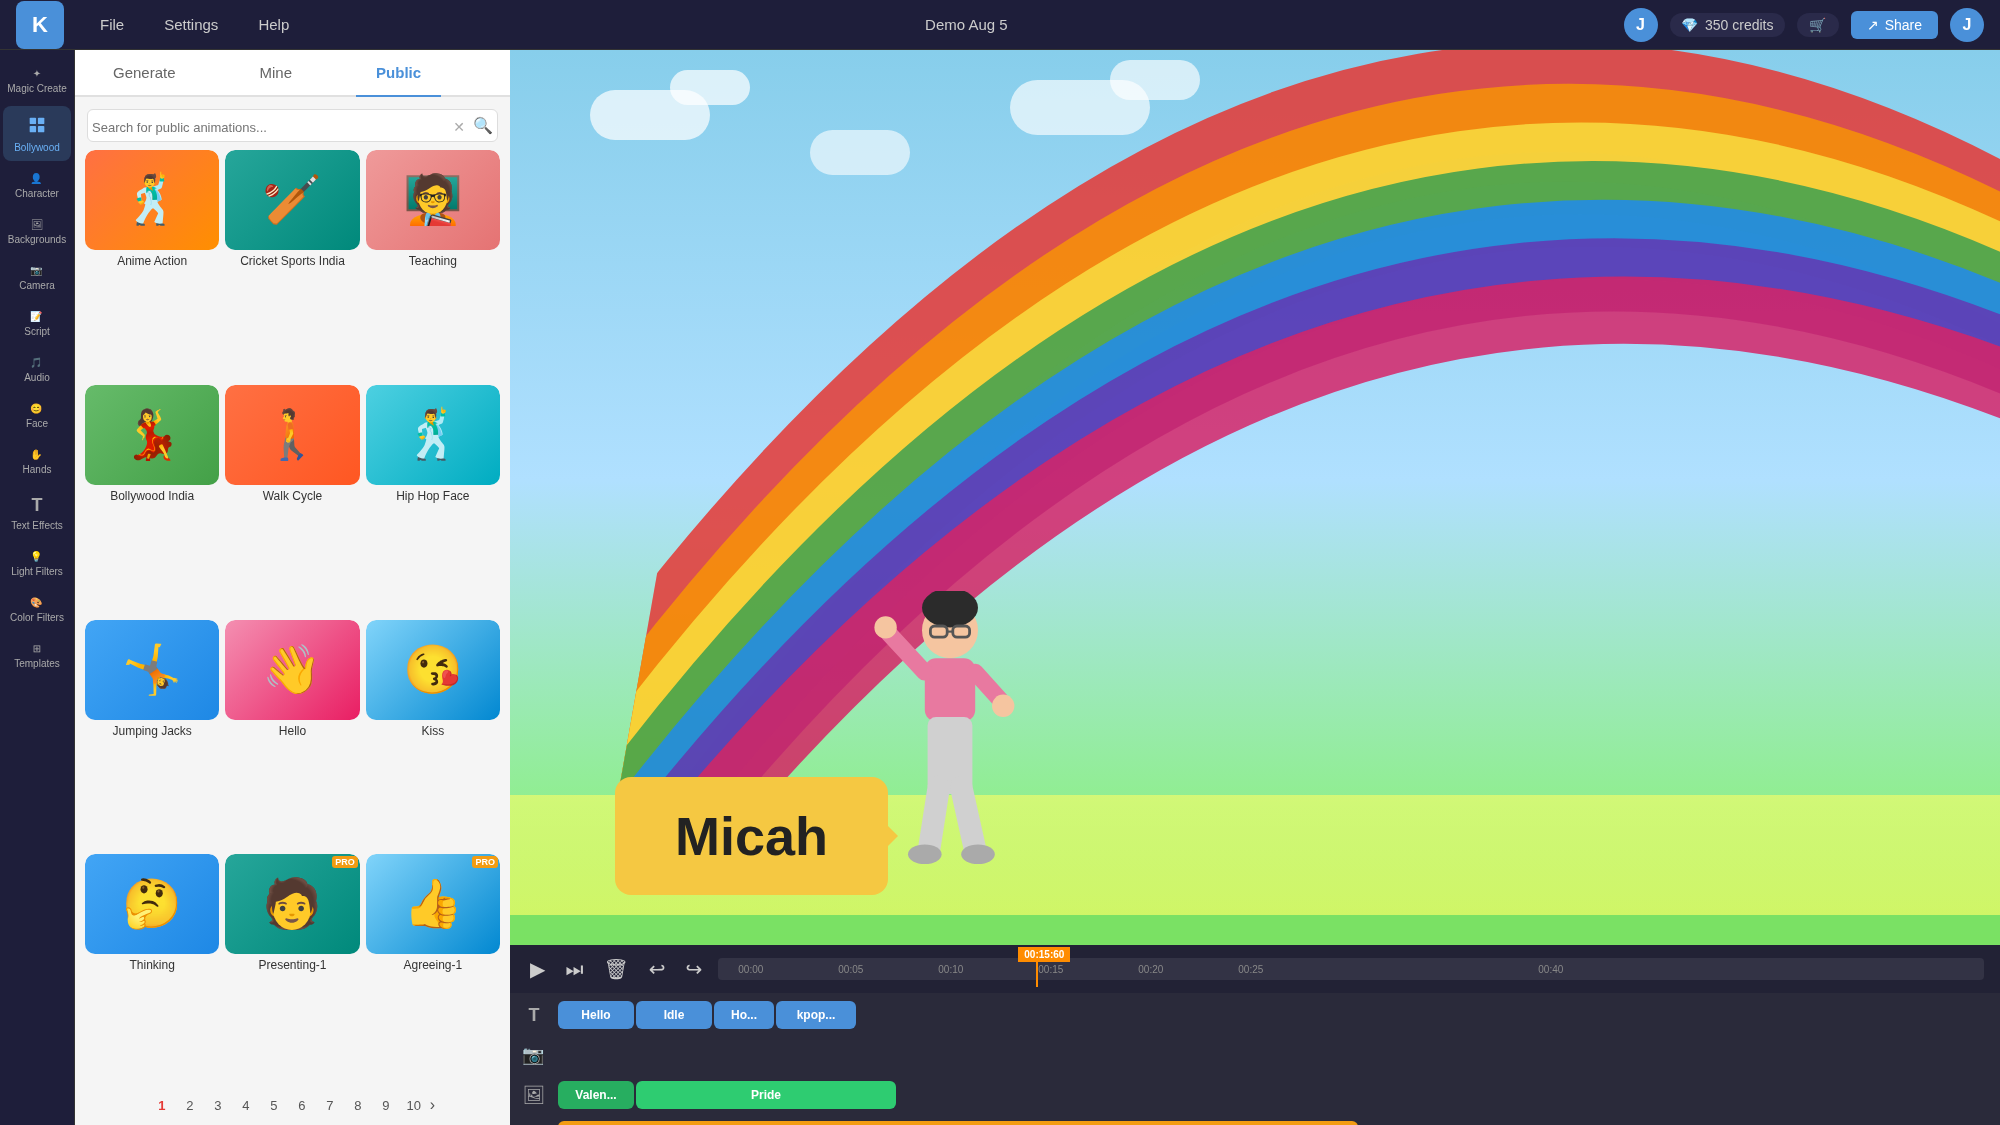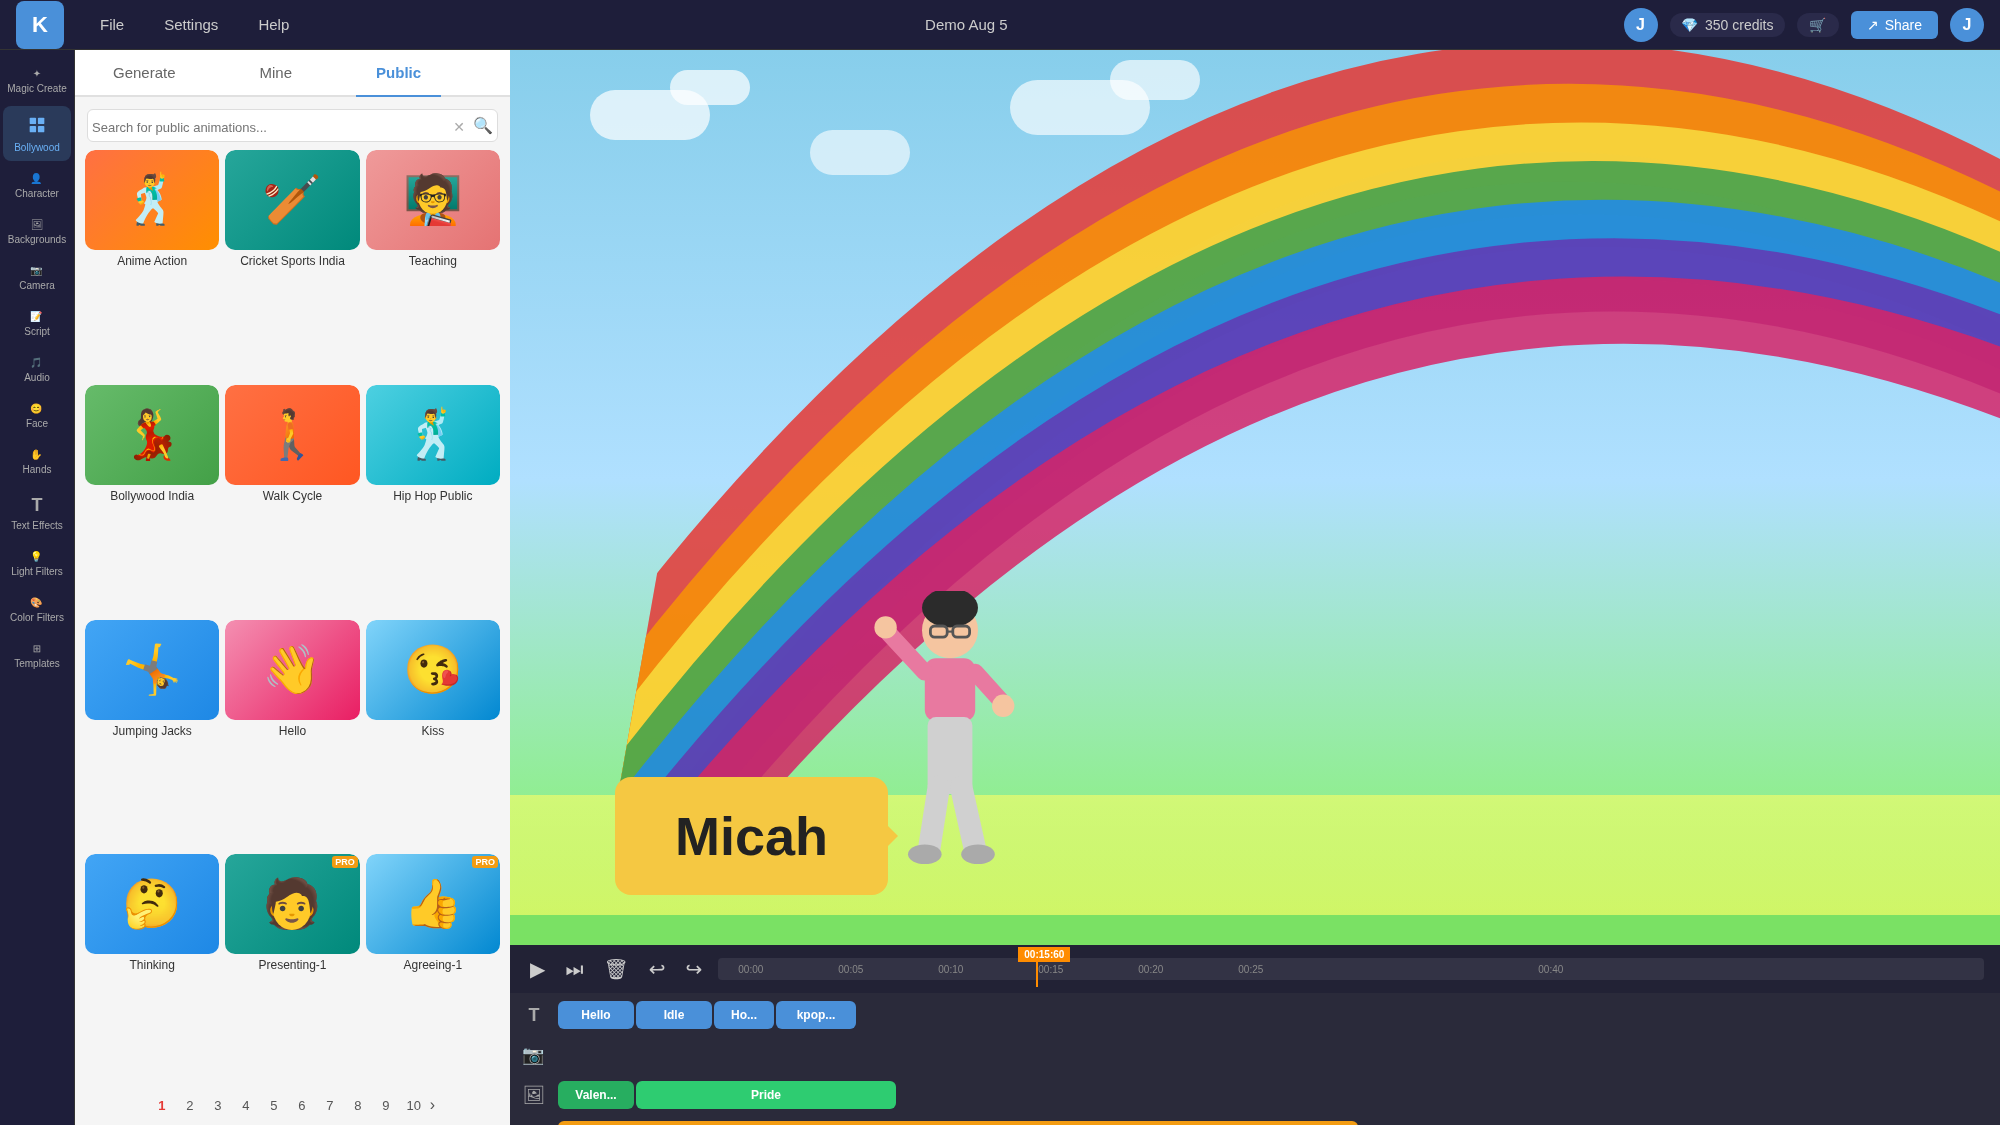--- a/index.html
+++ b/index.html
@@ -413,21 +413,21 @@
       <div class="anim-card">
         <div class="anim-thumb coral">
           <span class="anim-figure">🚶</span>
         </div>
         <div class="anim-label">Walk Cycle</div>
       </div>
       <div class="anim-card">
         <div class="anim-thumb cyan">
           <span class="anim-figure">🕺</span>
         </div>
-        <div class="anim-label">Hip Hop Public</div>
+        <div class="anim-label">Hip Hop Face</div>
       </div>
 
       <div class="anim-card">
         <div class="anim-thumb blue">
           <span class="anim-figure">🤸</span>
         </div>
         <div class="anim-label">Jumping Jacks</div>
       </div>
       <div class="anim-card">
         <div class="anim-thumb pink">

